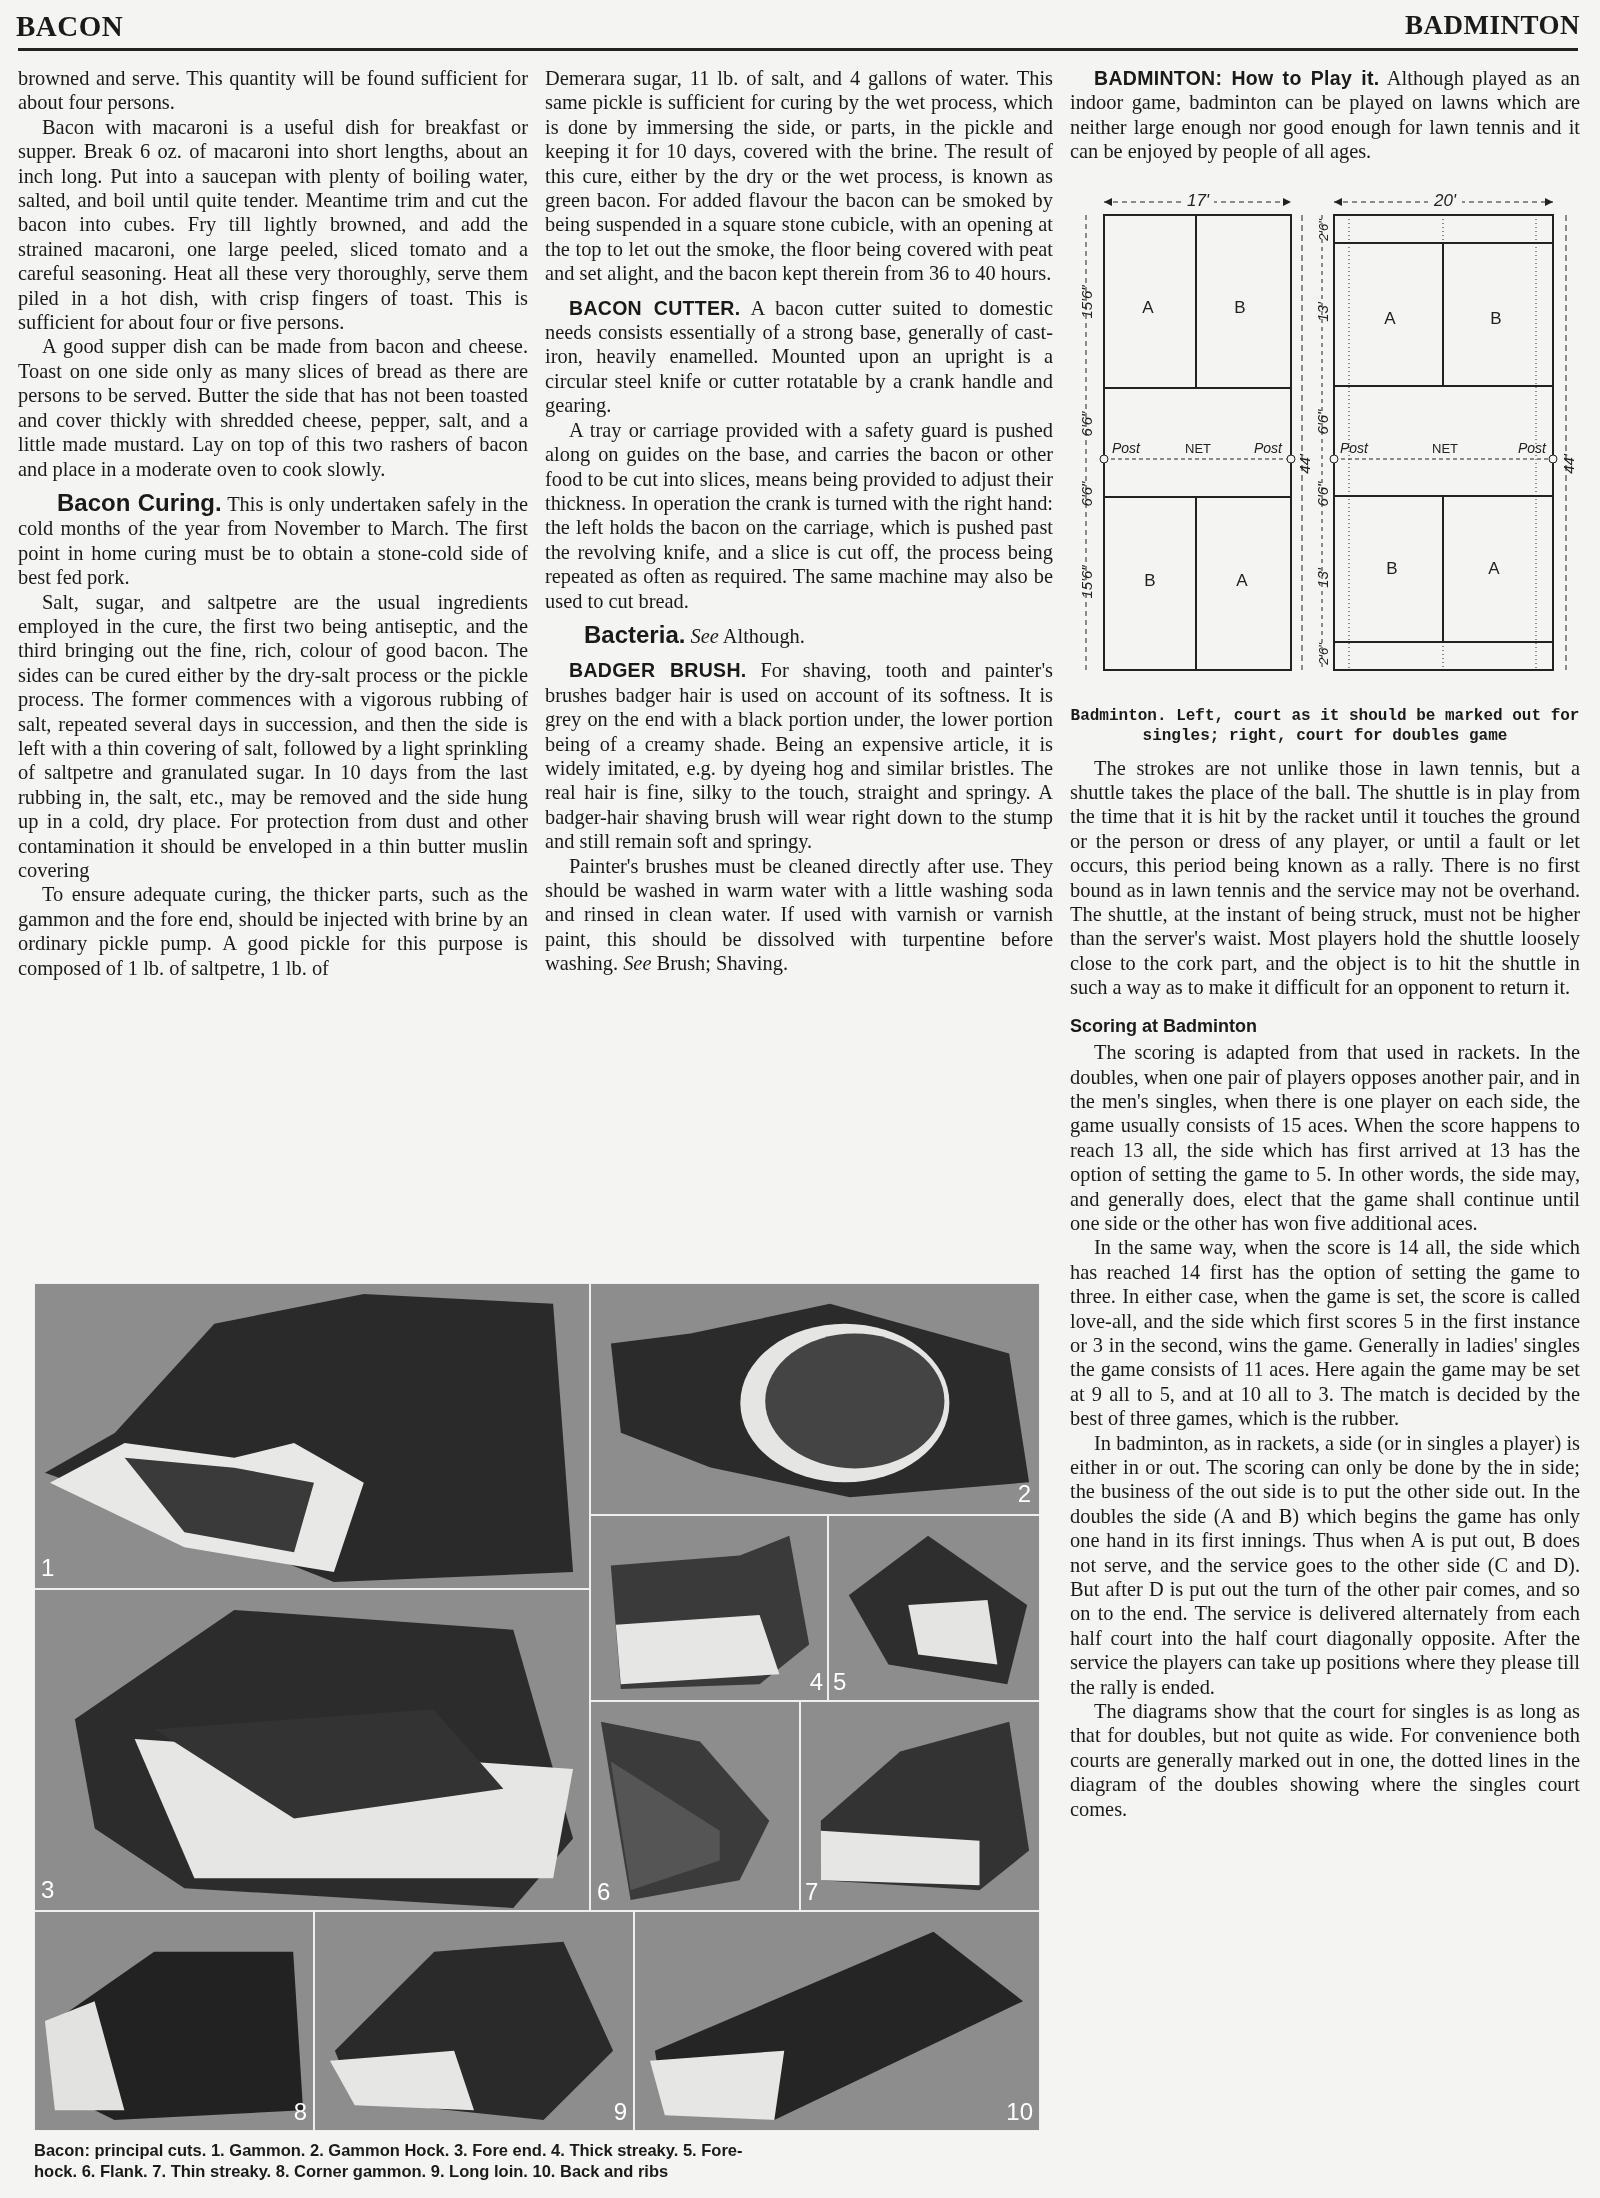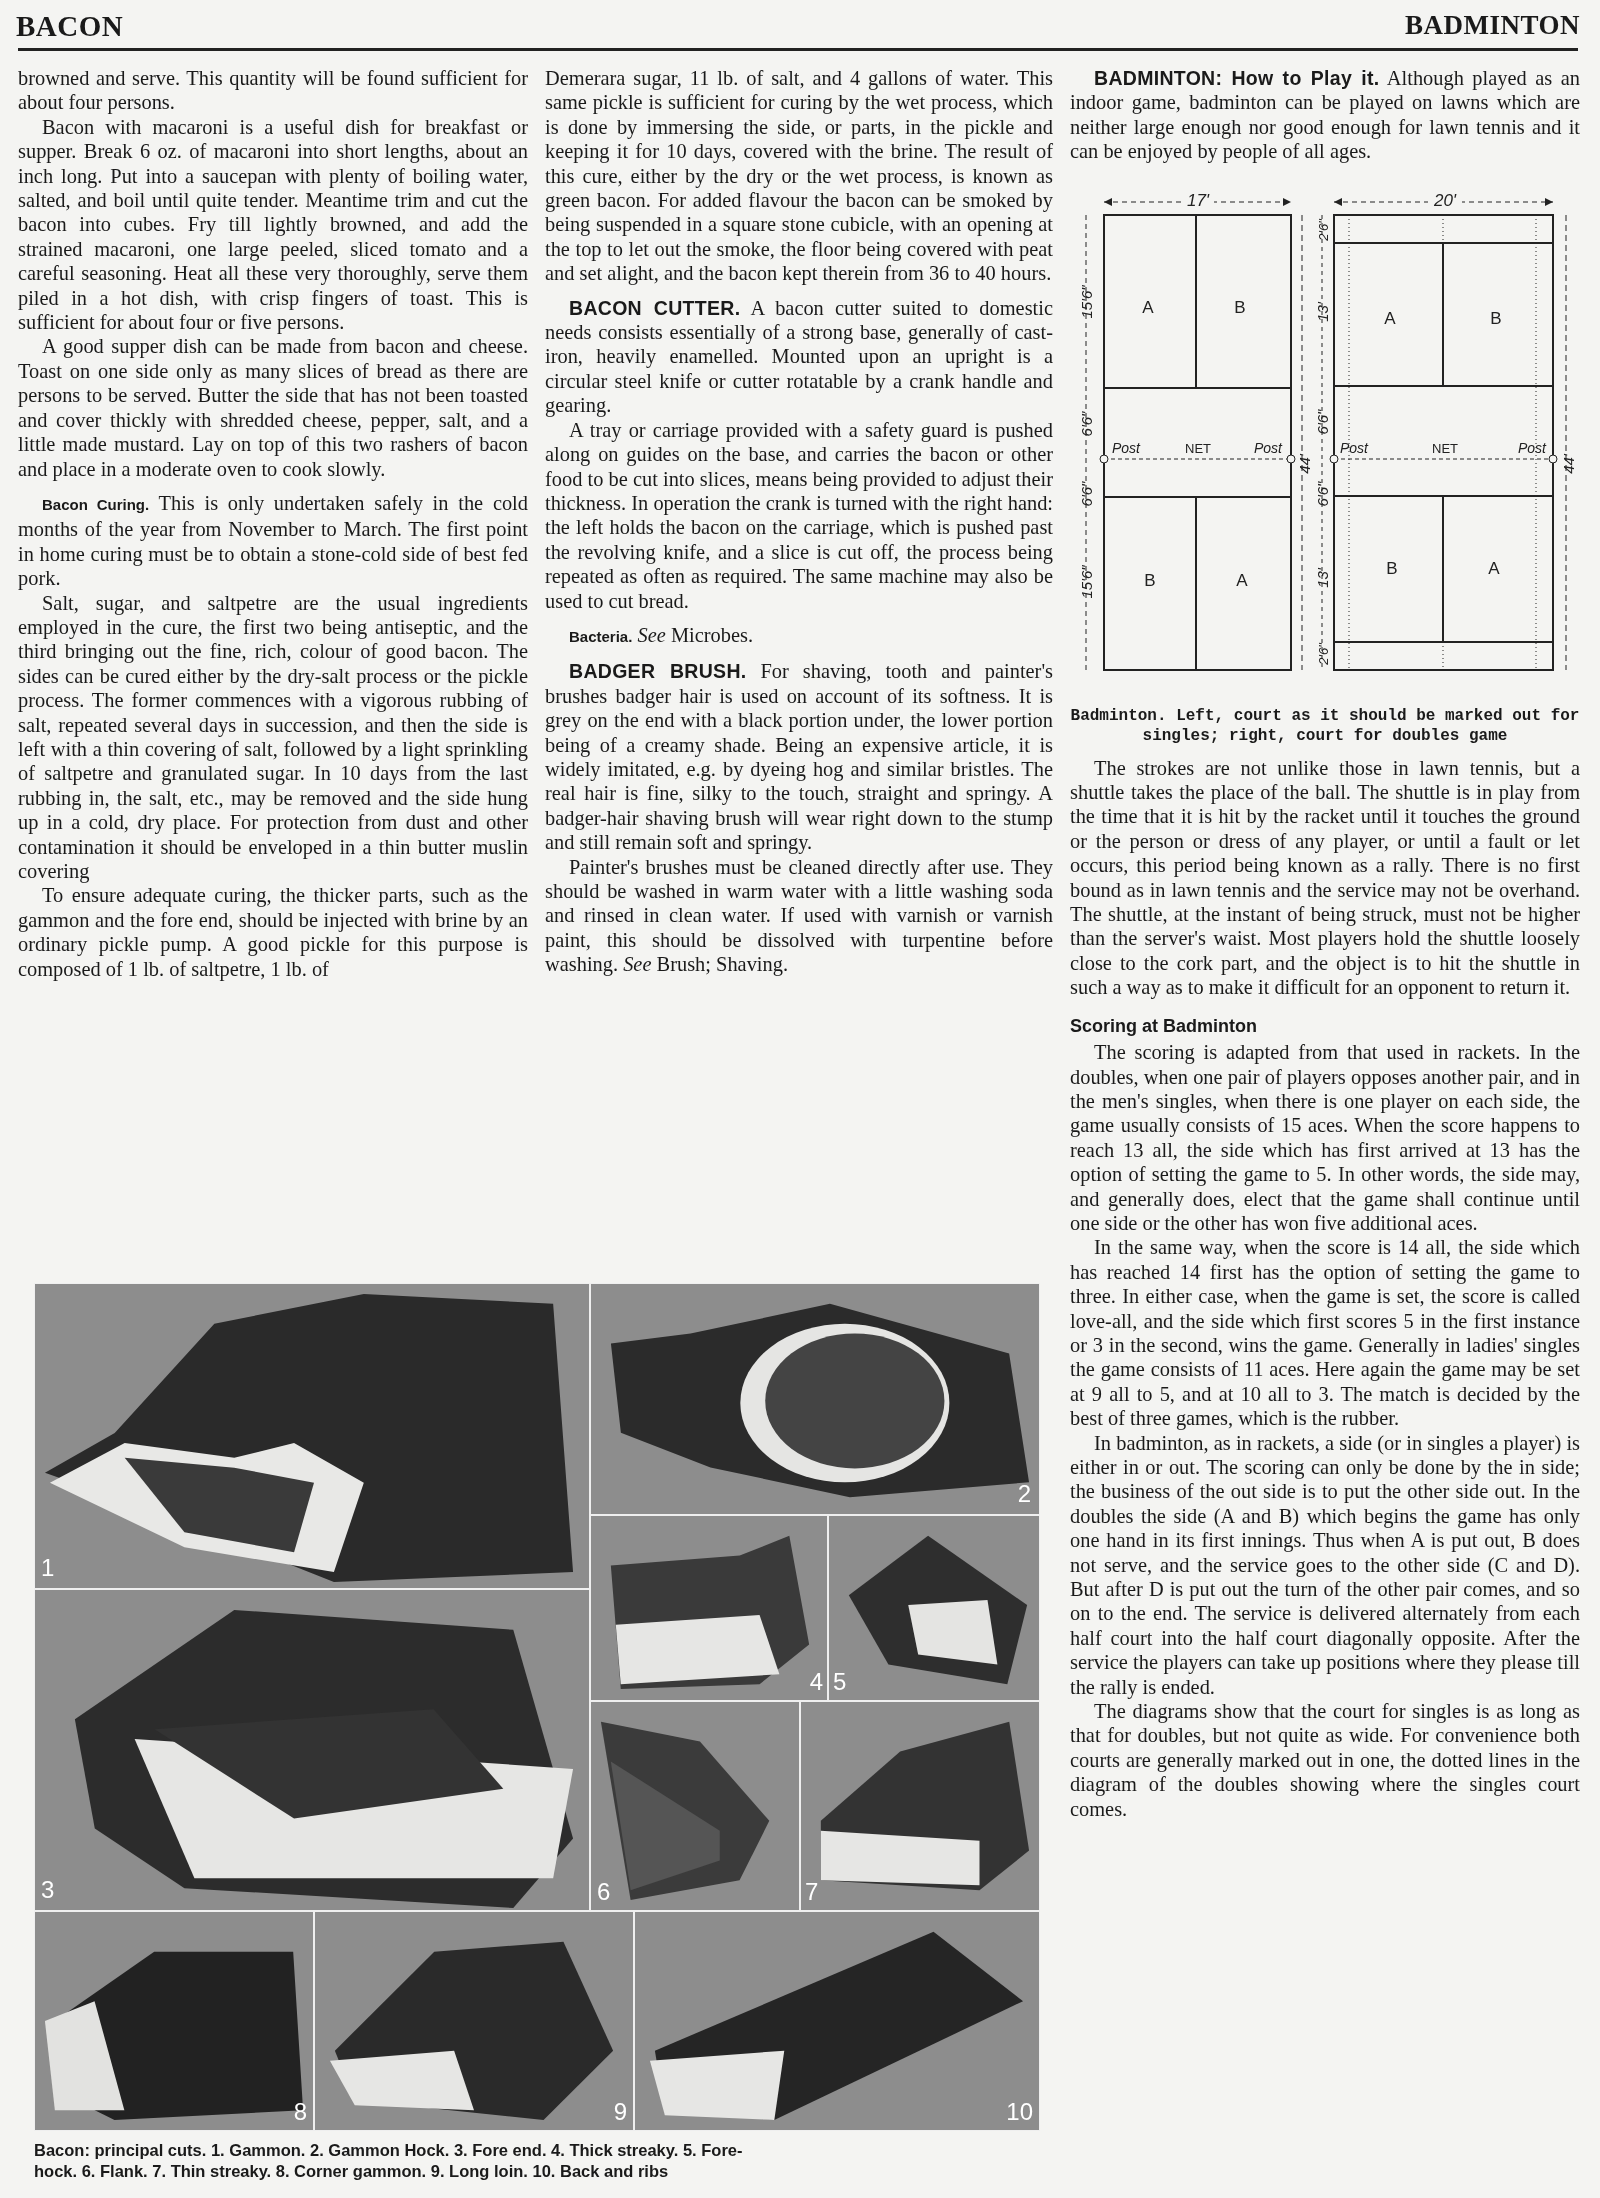--- a/index.html
+++ b/index.html
@@ -13,21 +13,21 @@
   .hdr .r { position:absolute; right:0; top:2px; font-size:27px; font-weight:bold; letter-spacing:0.5px; }
   .rule { position:absolute; top:48px; left:18px; width:1560px; height:3px; background:#222; }
   .col { position:absolute; font-size:20.4px; line-height:24.4px; text-align:justify; }
   .col p { margin:0; text-indent:24px; }
   .col p.noind { text-indent:0; }
   .col p.gap { margin-top:10px; }
   .col1 { left:18px; top:66px; width:510px; }
   .col2 { left:545px; top:66px; width:508px; }
   .col3 { left:1070px; top:66px; width:510px; }
   .hw { font-family:"Liberation Sans","DejaVu Sans",sans-serif; font-weight:bold; font-size:19.5px; letter-spacing:0.3px; }
-  .hw2 { font-family:"Liberation Sans","DejaVu Sans",sans-serif; font-weight:bold; font-size:15px; }
+  .hw2 { font-family:"Liberation Sans","DejaVu Sans",sans-serif; font-weight:bold; font-size:24px;margin-left:15px; }
   .it { font-style:italic; }
   .subhead { text-align:left; font-family:"Liberation Sans","DejaVu Sans",sans-serif; font-weight:bold; font-size:18px; margin:14px 0 2px 0; text-indent:0; }
   .fig-caption { font-family:Liberation Mono, monospace; font-weight:bold; font-size:16px; line-height:20px; text-align:center; }
   .diagram { width:510px; height:520px; margin:18px 0 4px 0; position:relative; }
   .diagram svg { width:510px; height:520px; }
   .photos { position:absolute; left:34px; top:1283px; width:1006px; height:848px; background:#cfcfcf; }
   .ph { position:absolute; background:#8d8d8d; overflow:hidden; border:1px solid #efefef; box-sizing:border-box; }
   .ph .num { position:absolute; color:#fff; font-family:"Liberation Sans","DejaVu Sans",sans-serif; font-size:24px; }
   .ph svg { position:absolute; left:0; top:0; width:100%; height:100%; }
   .photo-caption { position:absolute; left:34px; top:2140px; width:1006px; font-family:"Liberation Sans","DejaVu Sans",sans-serif; font-weight:bold; font-size:16.5px; line-height:21px; text-align:left; }
@@ -47,21 +47,21 @@
   <p>A good supper dish can be made from bacon and cheese. Toast on one side only as many slices of bread as there are persons to be served. Butter the side that has not been toasted and cover thickly with shredded cheese, pepper, salt, and a little made mustard. Lay on top of this two rashers of bacon and place in a moderate oven to cook slowly.</p>
   <p class="gap"><span class="hw2">Bacon Curing.</span> <span>This is only undertaken safely in the cold months of the year from November to March. The first point in home curing must be to obtain a stone-cold side of best fed pork.</span></p>
   <p>Salt, sugar, and saltpetre are the usual ingredients employed in the cure, the first two being antiseptic, and the third bringing out the fine, rich, colour of good bacon. The sides can be cured either by the dry-salt process or the pickle process. The former commences with a vigorous rubbing of salt, repeated several days in succession, and then the side is left with a thin covering of salt, followed by a light sprinkling of saltpetre and granulated sugar. In 10 days from the last rubbing in, the salt, etc., may be removed and the side hung up in a cold, dry place. For protection from dust and other contamination it should be enveloped in a thin butter muslin covering</p>
   <p>To ensure adequate curing, the thicker parts, such as the gammon and the fore end, should be injected with brine by an ordinary pickle pump. A good pickle for this purpose is composed of 1 lb. of saltpetre, 1 lb. of</p>
 </div>
 
 <div class="col col2">
   <p class="noind">Demerara sugar, 11 lb. of salt, and 4 gallons of water. This same pickle is sufficient for curing by the wet process, which is done by immersing the side, or parts, in the pickle and keeping it for 10 days, covered with the brine. The result of this cure, either by the dry or the wet process, is known as green bacon. For added flavour the bacon can be smoked by being suspended in a square stone cubicle, with an opening at the top to let out the smoke, the floor being covered with peat and set alight, and the bacon kept therein from 36 to 40 hours.</p>
   <p class="gap"><span class="hw">BACON CUTTER.</span> <span>A bacon cutter suited to domestic needs consists essentially of a strong base, generally of cast-iron, heavily enamelled. Mounted upon an upright is a circular steel knife or cutter rotatable by a crank handle and gearing.</span></p>
   <p>A tray or carriage provided with a safety guard is pushed along on guides on the base, and carries the bacon or other food to be cut into slices, means being provided to adjust their thickness. In operation the crank is turned with the right hand: the left holds the bacon on the carriage, which is pushed past the revolving knife, and a slice is cut off, the process being repeated as often as required. The same machine may also be used to cut bread.</p>
-  <p class="gap"><span class="hw2">Bacteria.</span> <span class="it">See</span> <span>Microbes.</span></p>
+  <p class="gap"><span class="hw2">Bacteria.</span> <span class="it">See</span> <span>Although.</span></p>
   <p class="gap"><span class="hw">BADGER BRUSH.</span> <span>For shaving, tooth and painter's brushes badger hair is used on account of its softness. It is grey on the end with a black portion under, the lower portion being of a creamy shade. Being an expensive article, it is widely imitated, e.g. by dyeing hog and similar bristles. The real hair is fine, silky to the touch, straight and springy. A badger-hair shaving brush will wear right down to the stump and still remain soft and springy.</span></p>
   <p><span>Painter's brushes must be cleaned directly after use. They should be washed in warm water with a little washing soda and rinsed in clean water. If used with varnish or varnish paint, this should be dissolved with turpentine before washing.</span> <span class="it">See</span> <span>Brush; Shaving.</span></p>
 </div>
 
 <div class="col col3">
   <p><span class="hw">BADMINTON: How to Play it.</span> <span>Although played as an indoor game, badminton can be played on lawns which are neither large enough nor good enough for lawn tennis and it can be enjoyed by people of all ages.</span></p>
 
   <div class="diagram">
     <svg viewBox="0 0 510 520" xmlns="http://www.w3.org/2000/svg" font-family="Liberation Sans, DejaVu Sans, sans-serif" fill="none" stroke="#222">
 

